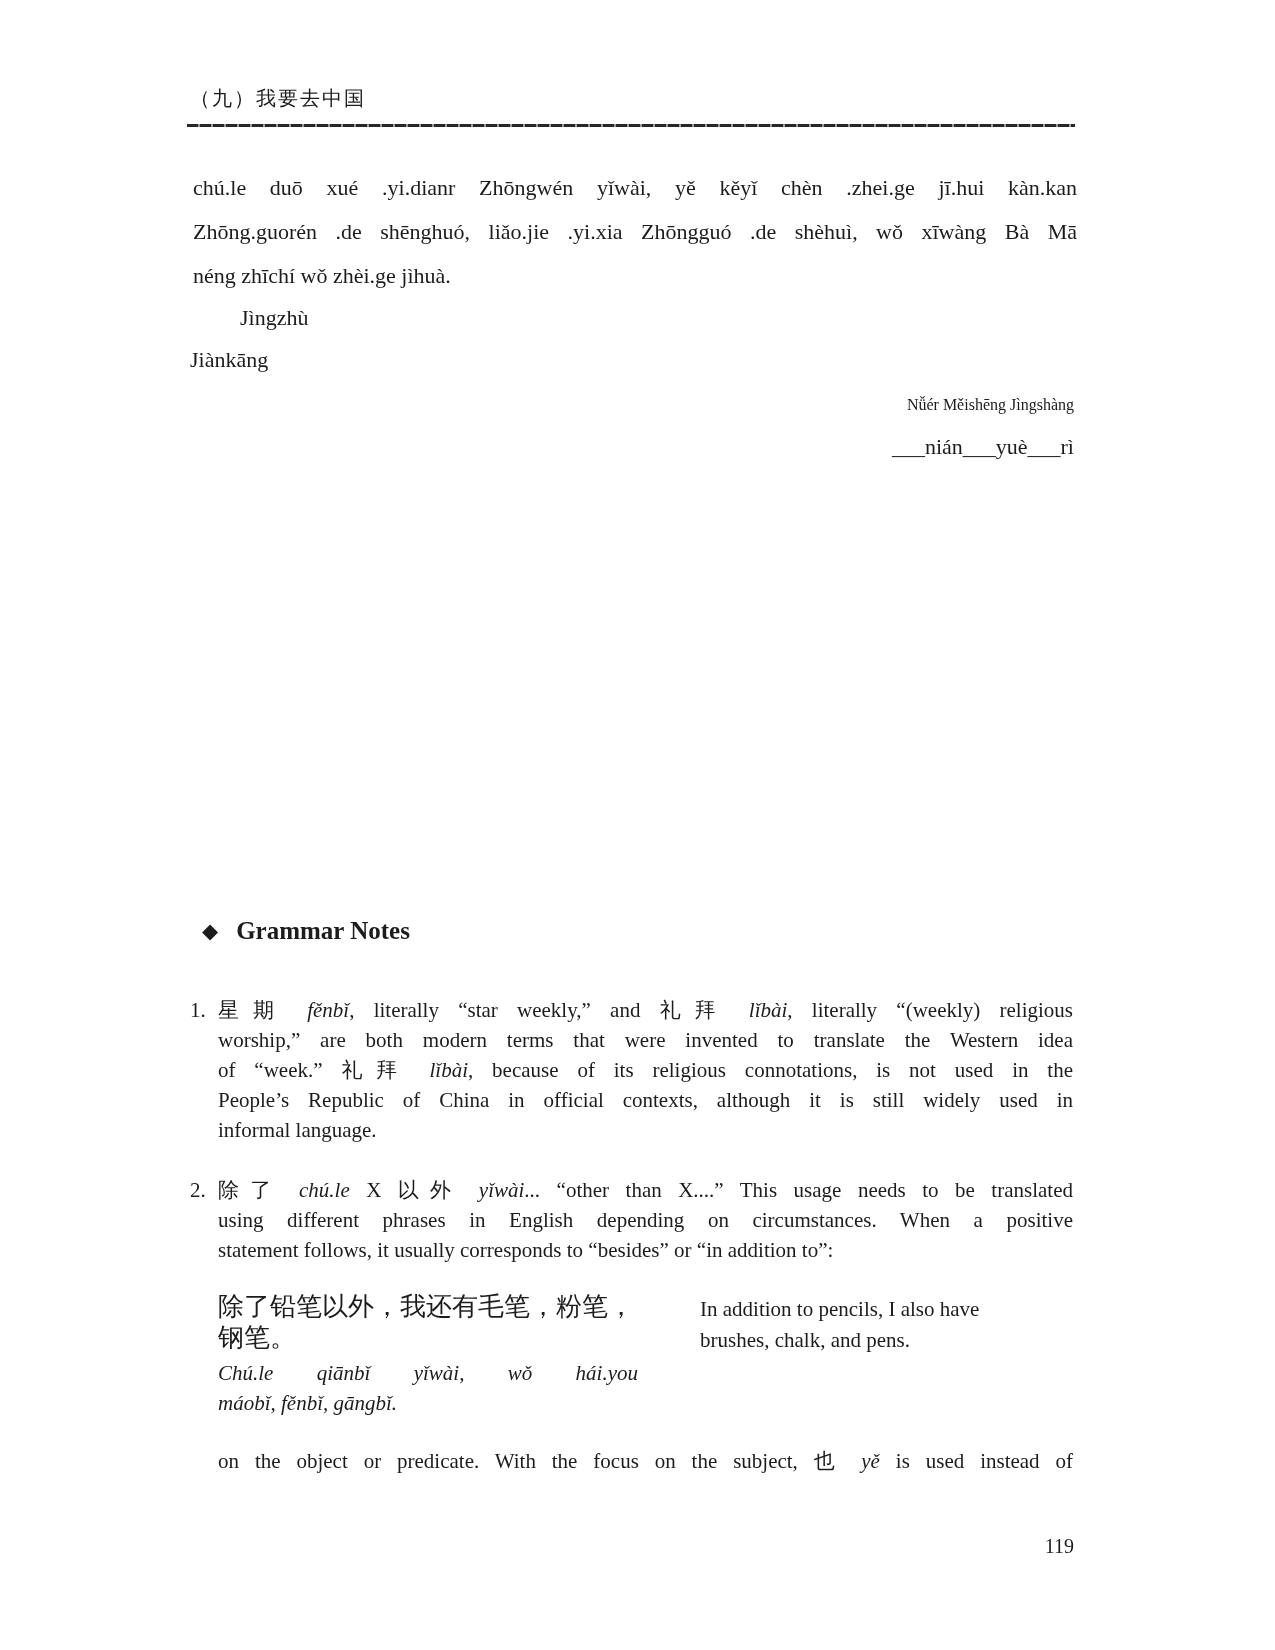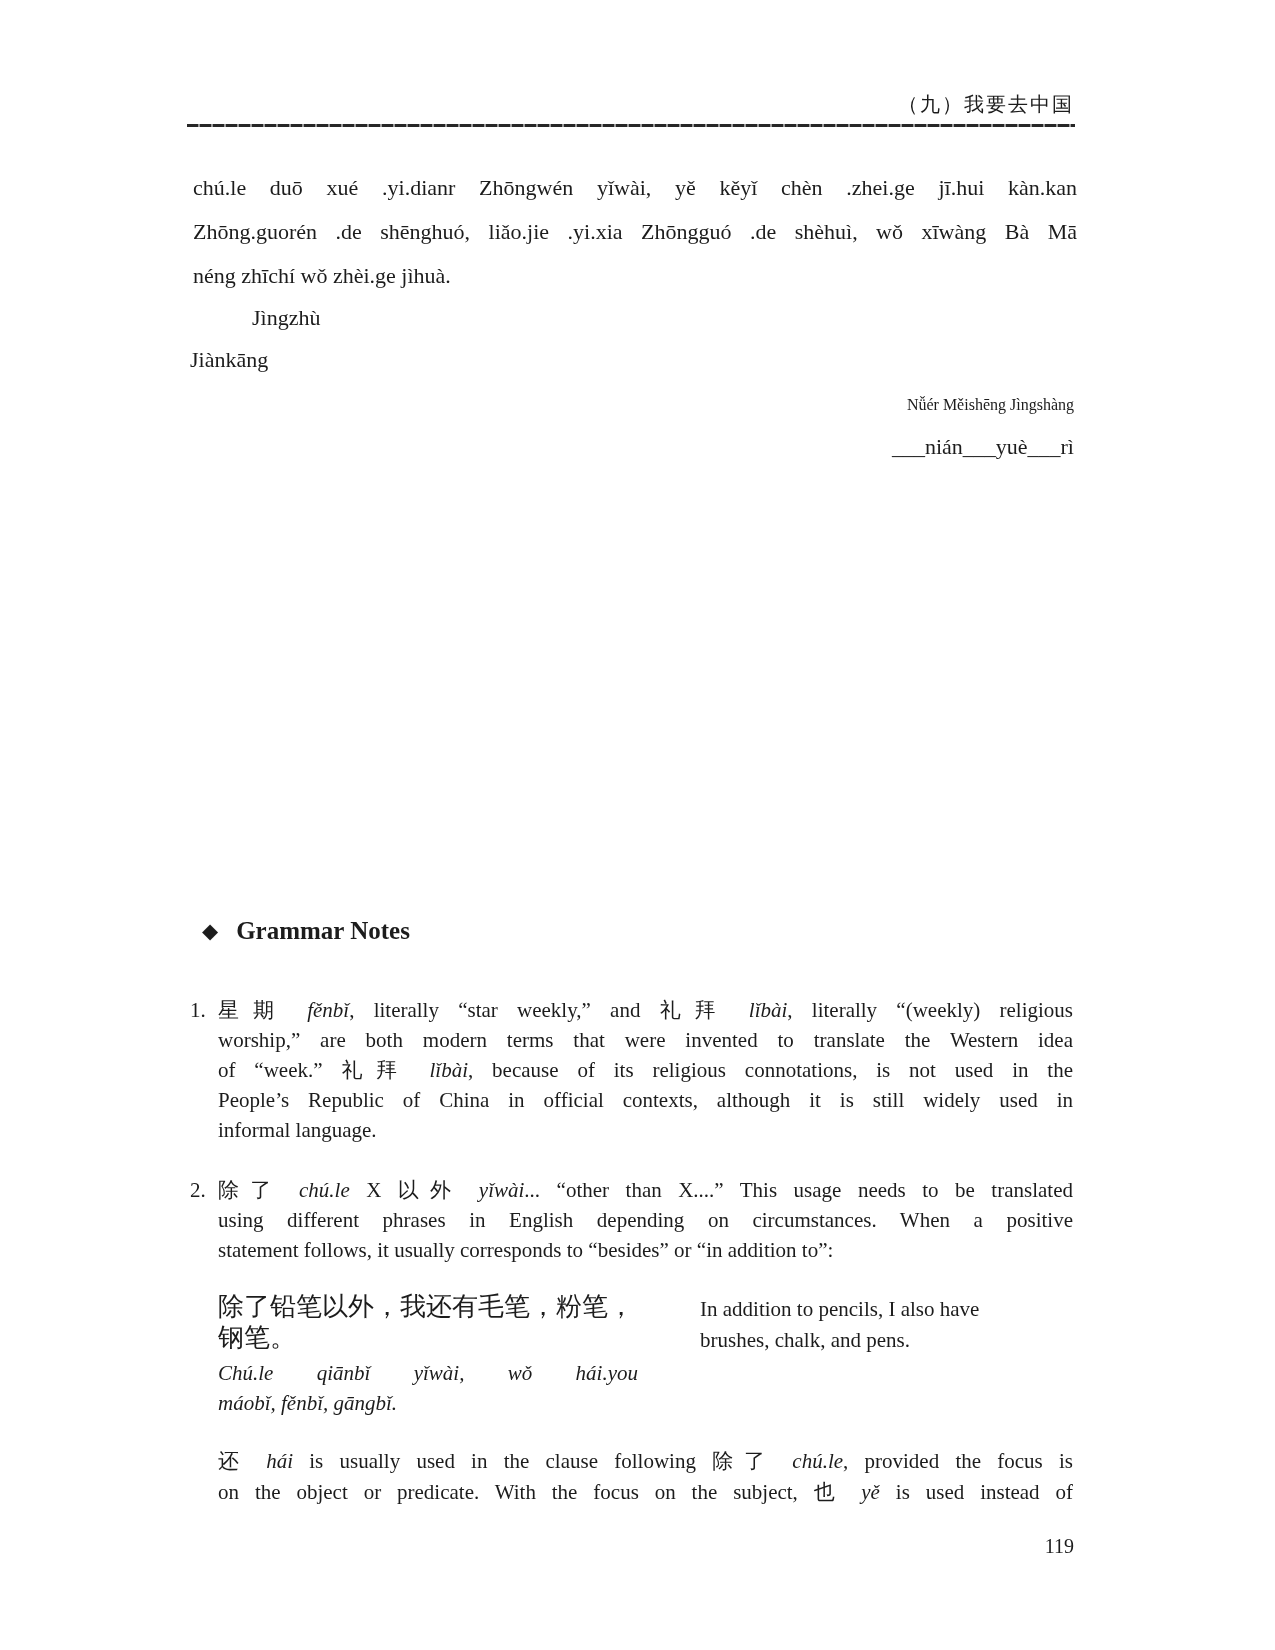--- a/index.html
+++ b/index.html
@@ -11,34 +11,33 @@
     color: var(--ink, #1c1c1c);
     font-family: "Liberation Serif", "DejaVu Serif", serif;
     overflow: hidden;
   }
   .it { font-style: italic; }
   .tline { text-align: left; }
   .stretch { text-align: justify; text-align-last: justify; }
 
   .header {
     position: absolute; left: 190px; top: 84px; width: 884px;
-    text-align: right; font-size: 20px; line-height: 28px;
+    text-align: left; font-size: 20px; line-height: 28px;
     letter-spacing: 2px;
-    margin-top: 6px;
   }
   .rule {
     position: absolute; left: 187px; top: 124px; width: 888px; height: 3px;
     background: repeating-linear-gradient(90deg, #272727 0px, #272727 11px, #9a9a9a 11px, #9a9a9a 13px);
   }
   .letter-body {
     position: absolute; left: 193px; top: 166px; width: 884px;
     font-size: 22px; line-height: 44px;
   }
   .closing-salute {
-    position: absolute; left: 252px; top: 296px;
+    position: absolute; left: 240px; top: 296px;
     font-size: 22px; line-height: 44px;
   }
   .closing-wish {
     position: absolute; left: 190px; top: 338px;
     font-size: 22px; line-height: 44px;
   }
   .signature {
     position: absolute; left: 190px; top: 383px; width: 884px;
     text-align: right; font-size: 16px; line-height: 44px;
   }
@@ -134,19 +133,18 @@
   <div class="example-pinyin">
       <div class="tline stretch"><span class="it">Chú.le qiānbǐ yǐwài, wǒ hái.you</span></div>
       <div class="tline"><span class="it">máobǐ, fěnbǐ, gāngbǐ.</span></div>
     </div>
   <div class="example-english">
       <div class="tline"><span>In addition to pencils, I also have</span></div>
       <div class="tline"><span>brushes, chalk, and pens.</span></div>
     </div>
 
   <div class="note-closing">
-      <div class="tline stretch"><span>还 </span><span class="it">hái</span><span> is usually used in the clause following 除了 </span><span class="it">chú.le</span><span>, provided the focus is</span></div>
       <div class="tline stretch"><span>on the object or predicate. With the focus on the subject, 也 </span><span class="it">yě</span><span> is used instead of</span></div>
     </div>
 
   <div class="page-number">119</div>
 
 </div>
 
 </body></html>

